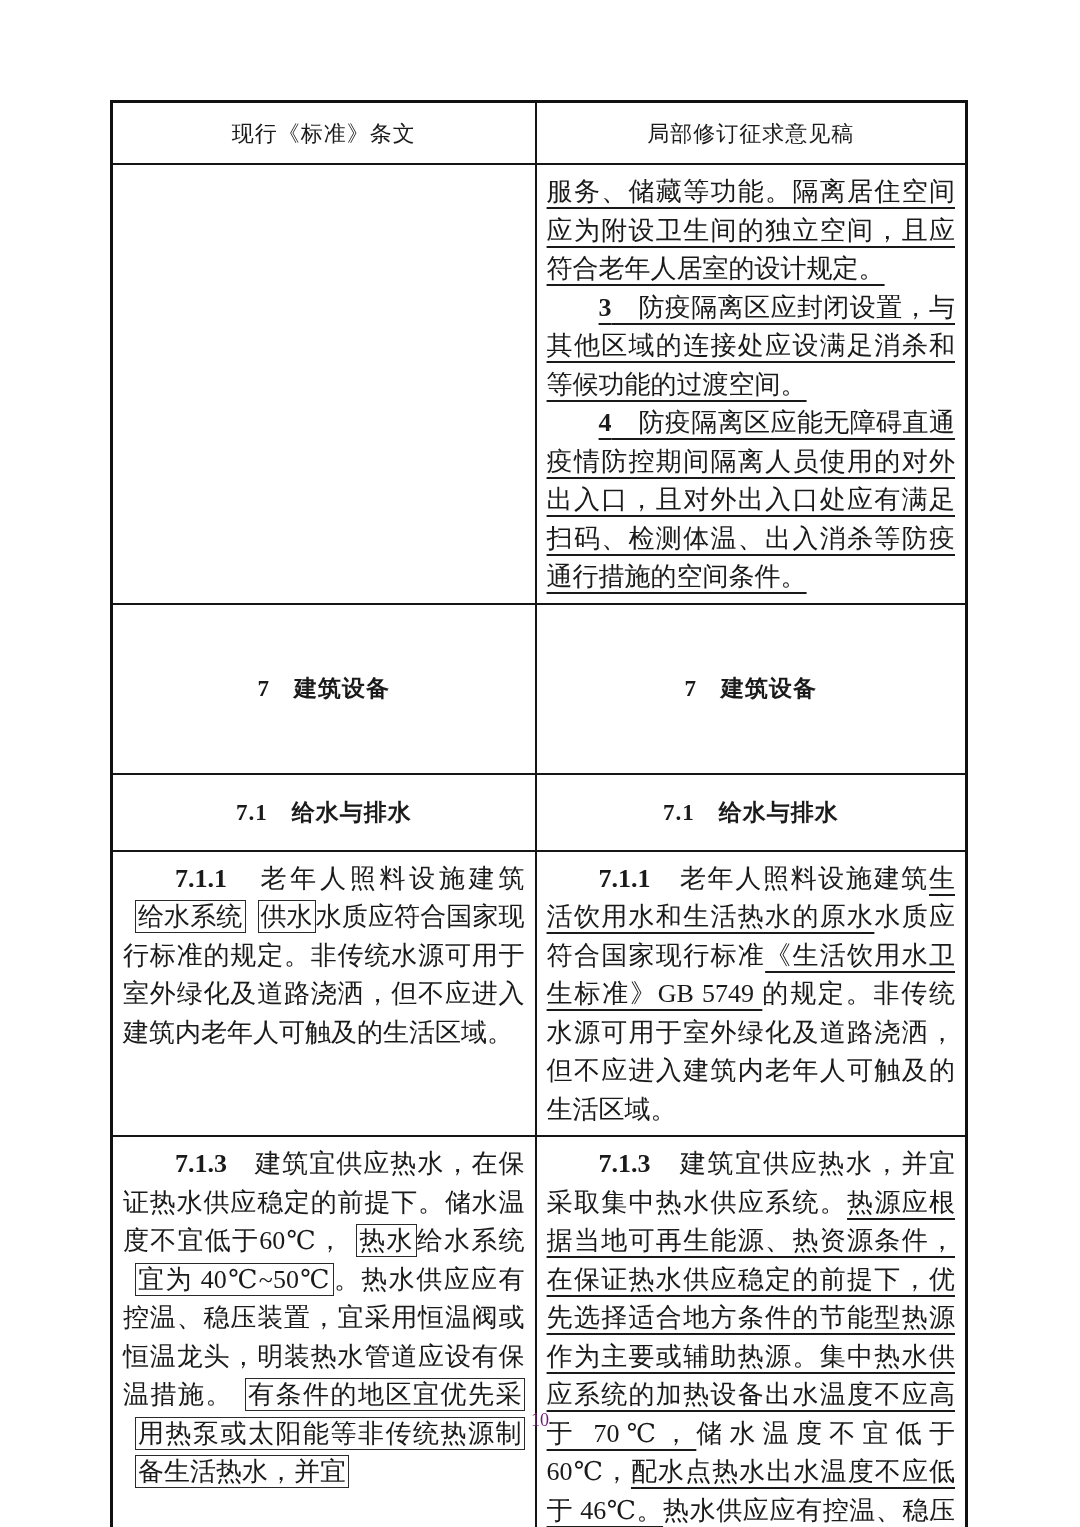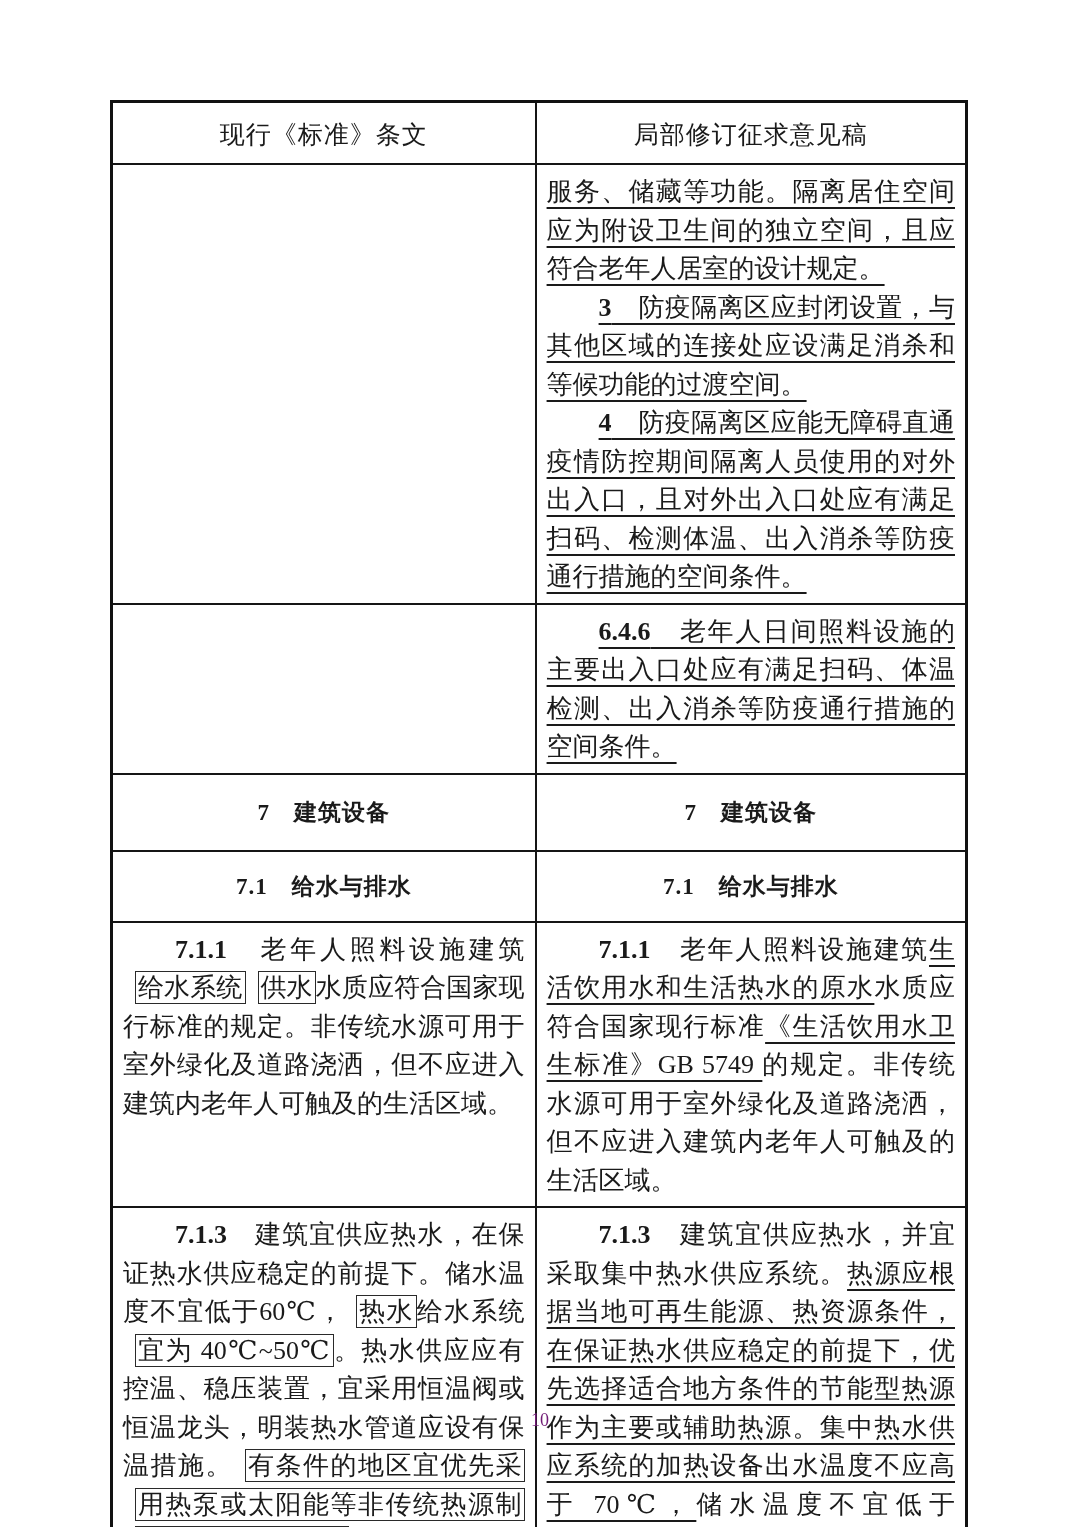--- a/index.html
+++ b/index.html
@@ -30,21 +30,21 @@
     border: 2px solid #151515;
     vertical-align: top;
     padding: 8px 10px 6px 10px;
     overflow: hidden;
   }
   .rev-table col.c-left  { width: 49.6%; }
   .rev-table col.c-right { width: 50.4%; }
   .rev-table th {
     height: 46px;
     font-weight: normal;
-    font-size: 25px;
+    font-size: 22px;
     letter-spacing: 1px;
     text-align: center;
     vertical-align: middle;
   }
   .rev-table td {
     font-size: 26px;
     line-height: 38.5px;
     text-align: justify;
   }
   
@@ -111,26 +111,20 @@
 
     <tr>
           <td></td>
           <td>
             <p><span class="seg-u">服务、储藏等功能。隔离居住空间应为附设卫生间的独立空间，且应符合老年人居室的设计规定。</span></p>
             <p class="indent"><span class="seg-b seg-u">3</span><span class="seg-u">　防疫隔离区应封闭设置，与其他区域的连接处应设满足消杀和等候功能的过渡空间。</span></p>
             <p class="indent"><span class="seg-b seg-u">4</span><span class="seg-u">　防疫隔离区应能无障碍直通疫情防控期间隔离人员使用的对外出入口，且对外出入口处应有满足扫码、检测体温、出入消杀等防疫通行措施的空间条件。</span></p>
           </td>
         </tr>
         <tr>
-          <td></td>
-          <td>
-            <p class="indent"><span class="seg-b seg-u">6.4.6</span><span class="seg-u">　老年人日间照料设施的主要出入口处应有满足扫码、体温检测、出入消杀等防疫通行措施的空间条件。</span></p>
-          </td>
-        </tr>
-        <tr>
           <td class="heading">
             <p><span class="seg-b">7　建筑设备</span></p>
           </td>
           <td class="heading">
             <p><span class="seg-b">7　建筑设备</span></p>
           </td>
         </tr>
         <tr>
           <td class="heading">
             <p><span class="seg-b">7.1　给水与排水</span></p>

